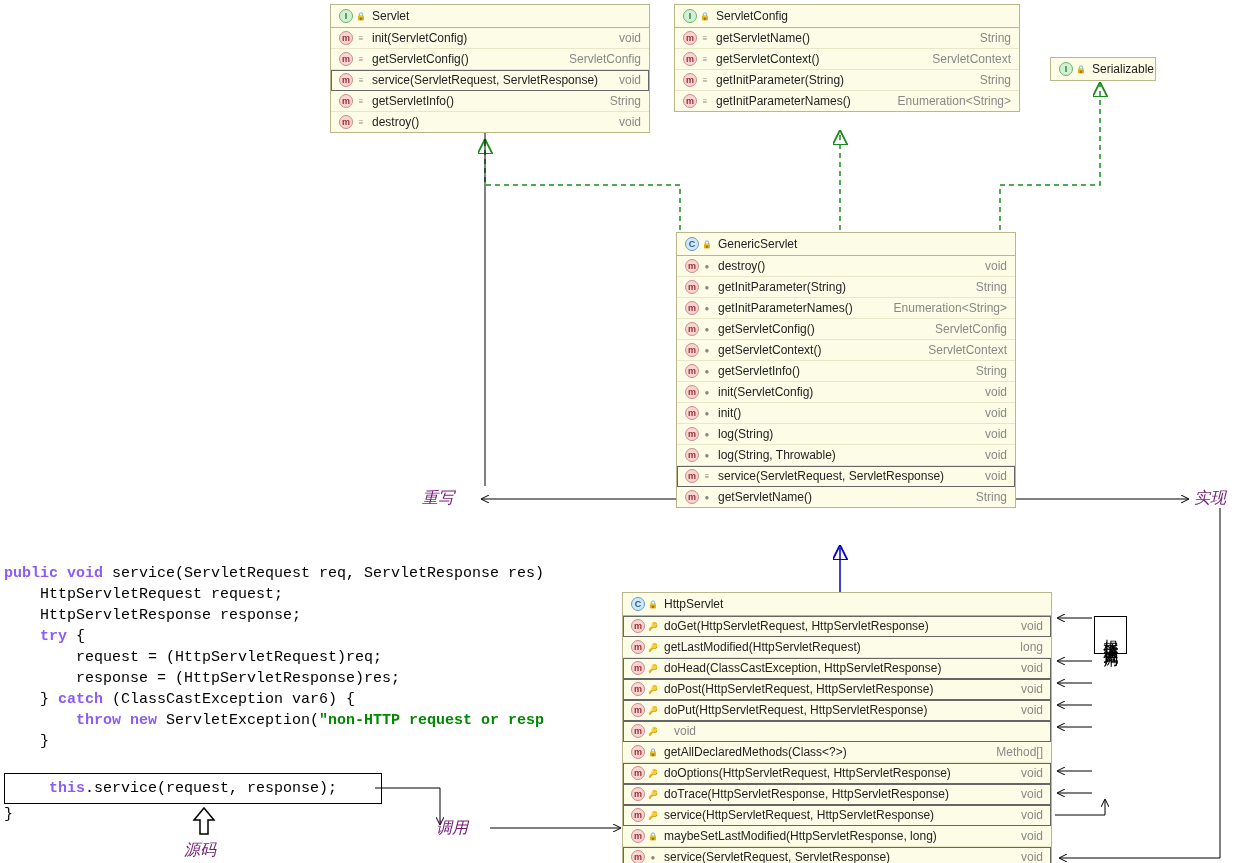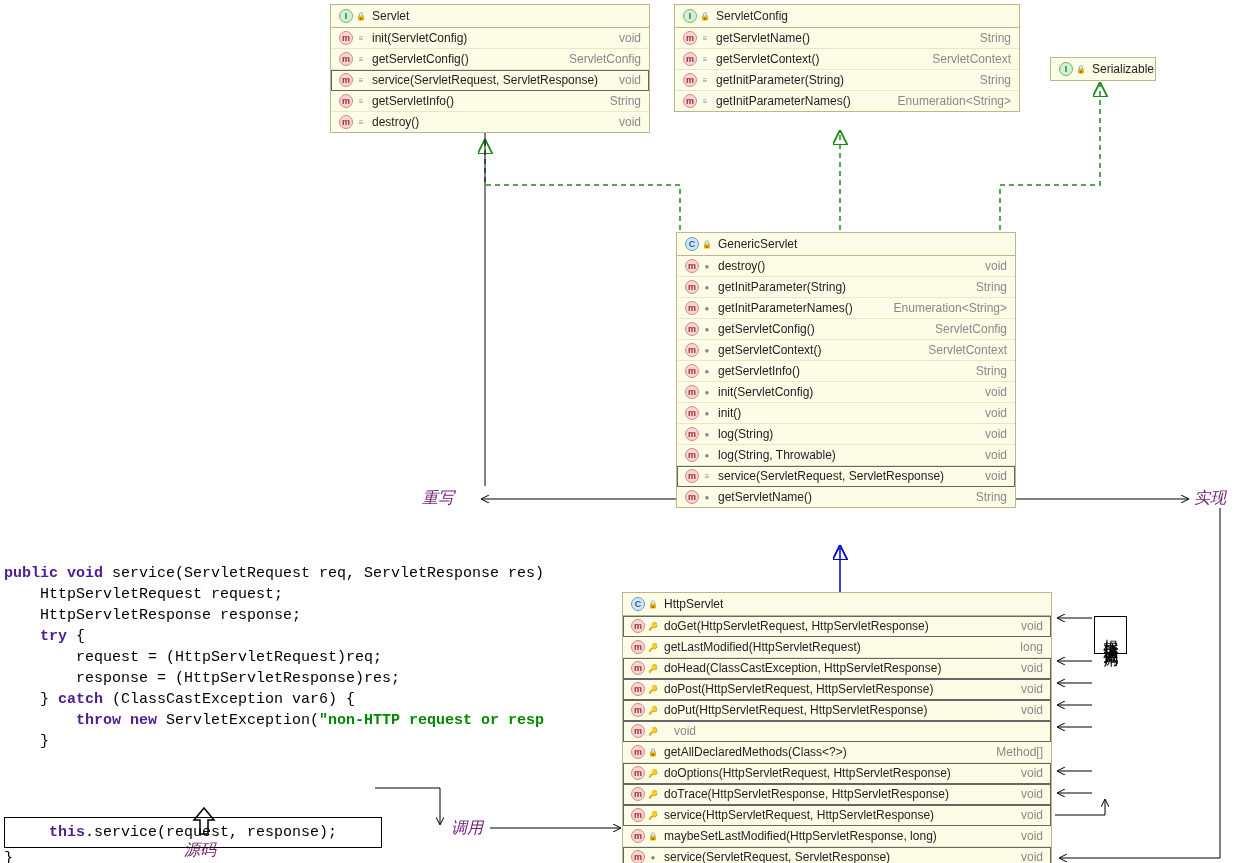--- a/index.html
+++ b/index.html
@@ -78,27 +78,26 @@
     text-orientation: upright;
     letter-spacing: 2px;
   }
   .code {
     position: absolute;
     font-family: "Consolas", "Courier New", monospace;
     font-size: 15px;
     line-height: 1.4;
     white-space: pre;
   }
-  .kw { color: #4c1d95; font-weight: bold; }
+  .kw { color: #8b5cf6; font-weight: bold; }
   .str { color: #008800; font-weight: bold; }
   .codebox {
     display: inline-block;
     border: 1px solid #000;
     padding: 4px 8px;
-    margin-top: 44px;
   }
   .up-arrow {
     position: absolute;
     width: 24px;
     height: 32px;
   }
   svg.connector { position: absolute; top: 0; left: 0; pointer-events: none; }
 </style>
 </head>
 <body>
@@ -388,21 +387,21 @@
         <span class="icon icon-m">m</span>
         <span class="mod">●</span>
         <span class="sig">service(ServletRequest, ServletResponse)</span>
         <span class="ret">void</span>
       </div>
     </div>
 </div>
 
 <div class="label-text" style="left:422px; top:488px;">重写</div>
 <div class="label-text" style="left:1194px; top:488px;">实现</div>
-<div class="label-text" style="left:436px; top:818px;margin-left:15px;">调用</div>
+<div class="label-text" style="left:436px; top:818px;">调用</div>
 <div class="label-text" style="left:184px; top:840px;">源码</div>
 <div class="vertical-label" style="left:1094px; top:616px;">根据请求方式调用</div>
 
 <svg class="up-arrow" style="left:192px; top:806px;" viewBox="0 0 24 32">
   <path d="M12,2 L22,14 L16,14 L16,28 L8,28 L8,14 L2,14 Z" fill="none" stroke="#000" stroke-width="1.5"></path>
 </svg>
 
 <div class="code" style="left:4px; top:542px;">
 <span class="kw">public</span><span class="kw"> void</span><span> service(ServletRequest req, ServletResponse res)</span>
 <span>    HttpServletRequest request;</span>

